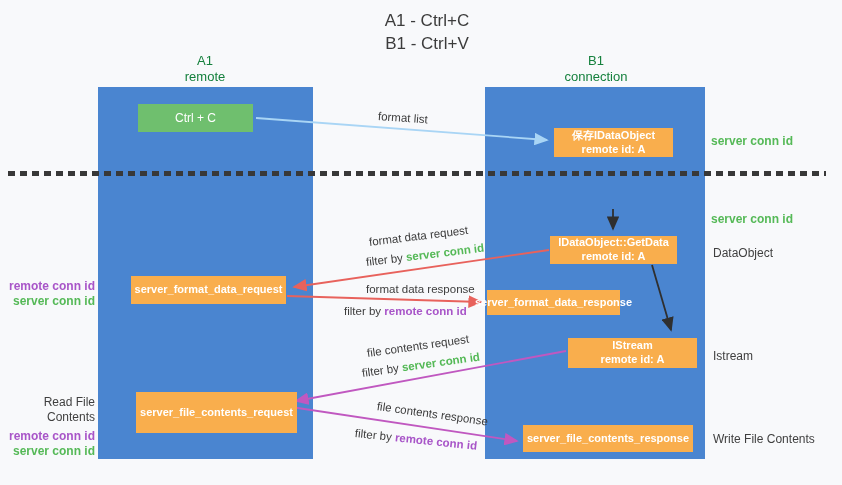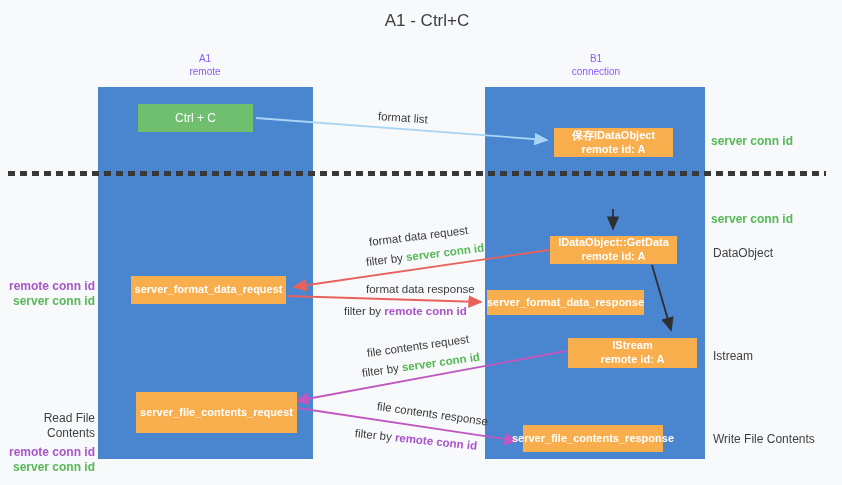--- a/index.html
+++ b/index.html
@@ -6,21 +6,21 @@
   html,body { background:#eef0f3; font-family:"Liberation Sans","DejaVu Sans",sans-serif; }
   .canvas {
     position:relative; width:842px; height:485px; background:#f8f9fb; overflow:hidden;
   }
   .title-block {
     position:absolute; left:0; top:10px; width:820px; text-align:center;
     font-size:17px; color:#3c3c3c; line-height:1.35;padding-left:34px;
   }
   .col-header {
     position:absolute; top:53px; width:120px; text-align:center;
-    font-size:10px; color:#8b5cf6; line-height:1.25;
+    font-size:13px; color:#15803d; line-height:1.25;
   }
   .lifeline {
     position:absolute; top:87px; height:372px; background:#4a85d0;
   }
   .dashed-divider {
     position:absolute; left:8px; top:171px; width:818px; height:5px;
     background:repeating-linear-gradient(90deg,#383838 0 7px,transparent 7px 12px);
   }
   .node {
     position:absolute; display:flex; flex-direction:column; align-items:center;
@@ -39,20 +39,21 @@
     font-size:12px; line-height:14.5px; }
   svg.arrow-layer { position:absolute; left:0; top:0; width:842px; height:485px; pointer-events:none; }
 </style>
 </head>
 <body>
 
 <div class="canvas">
 
   <div class="title-block">
     <div>A1 - Ctrl+C</div>
+    <div>B1 - Ctrl+V</div>
   </div>
 
   <div class="col-header" style="left:145px;">
     <div>A1</div>
     <div>remote</div>
   </div>
   <div class="col-header" style="left:536px;">
     <div>B1</div>
     <div>connection</div>
   </div>
@@ -98,34 +99,34 @@
 
   <div class="node orange" style="left:550px; top:236px; width:127px; height:28px;">
     <div>IDataObject::GetData</div>
     <div>remote id: A</div>
   </div>
 
   <div class="node orange" style="left:131px; top:276px; width:155px; height:28px;text-align:right;">
     <div>server_format_data_request</div>
   </div>
 
-  <div class="node orange" style="left:487px; top:290px; width:157px; height:25px;">
+  <div class="node orange" style="left:487px; top:290px; width:133px; height:25px;">
     <div>server_format_data_response</div>
   </div>
 
   <div class="node orange" style="left:568px; top:338px; width:129px; height:30px;">
     <div>IStream</div>
     <div>remote id: A</div>
   </div>
 
   <div class="node orange" style="left:136px; top:392px; width:161px; height:41px;">
     <div>server_file_contents_request</div>
   </div>
 
-  <div class="node orange" style="left:523px; top:425px; width:140px; height:27px;text-align:right;">
+  <div class="node orange" style="left:523px; top:425px; width:170px; height:27px;text-align:right;">
     <div>server_file_contents_response</div>
   </div>
 
   <div class="flow-label" style="left:378px; top:110px; transform:rotate(4deg);">format list</div>
 
   <div class="flow-label" style="left:369px; top:236px; transform:rotate(-7deg);">format data request</div>
   <div class="flow-label" style="left:366px; top:256px; transform:rotate(-7deg);">
     <span>filter by</span>
     <span class="green-text">server conn id</span>
   </div>
@@ -151,19 +152,19 @@
   <div class="ann green-text" style="left:711px; top:134px;">server conn id</div>
   <div class="ann green-text" style="left:711px; top:212px;">server conn id</div>
   <div class="ann" style="left:713px; top:246px;">DataObject</div>
   <div class="ann" style="left:713px; top:349px;">Istream</div>
   <div class="ann" style="left:713px; top:432px;">Write File Contents</div>
 
   <div class="left-ann-group" style="top:279px;">
     <div class="purple-text">remote conn id</div>
     <div class="green-text">server conn id</div>
   </div>
-  <div class="left-ann-group" style="top:411px;">
+  <div class="left-ann-group" style="top:395px;">
     <div style="color:#3f3f3f;">Read File Contents</div>
     <div class="purple-text" style="margin-top:5px;">remote conn id</div>
     <div class="green-text">server conn id</div>
   </div>
 
 </div>
 
 </body></html>

